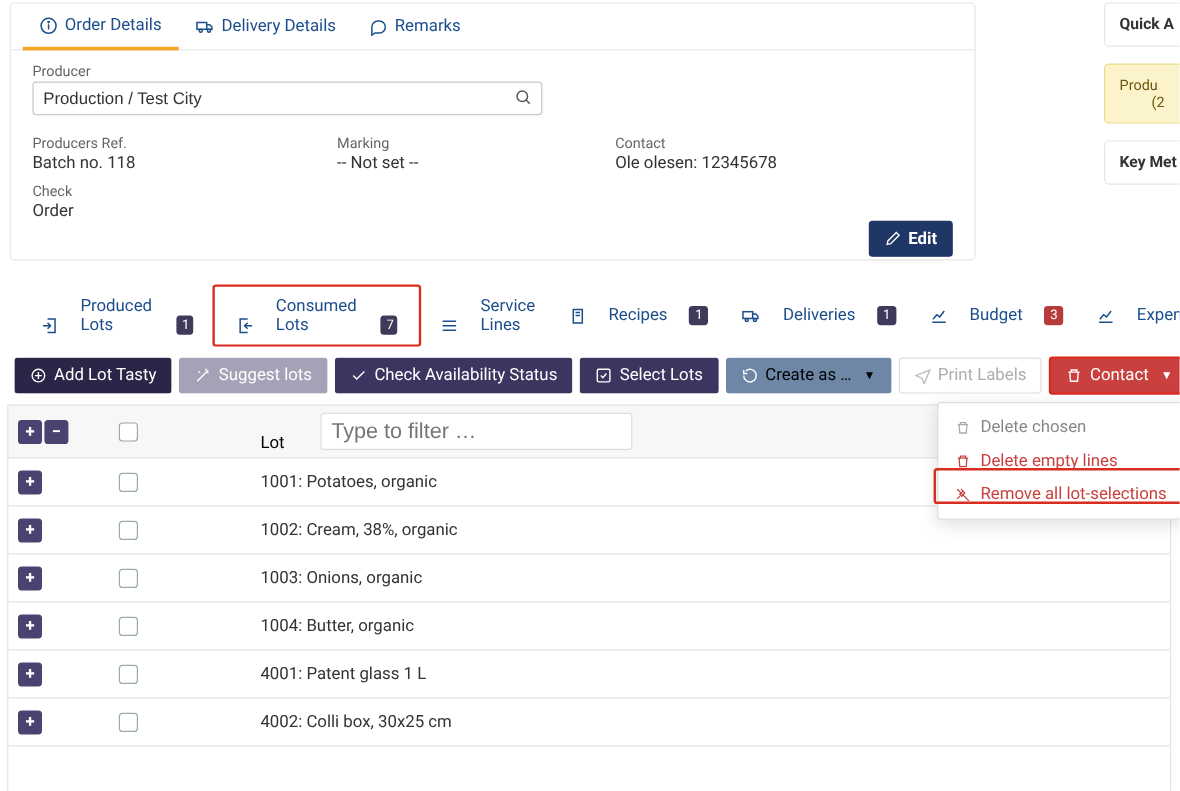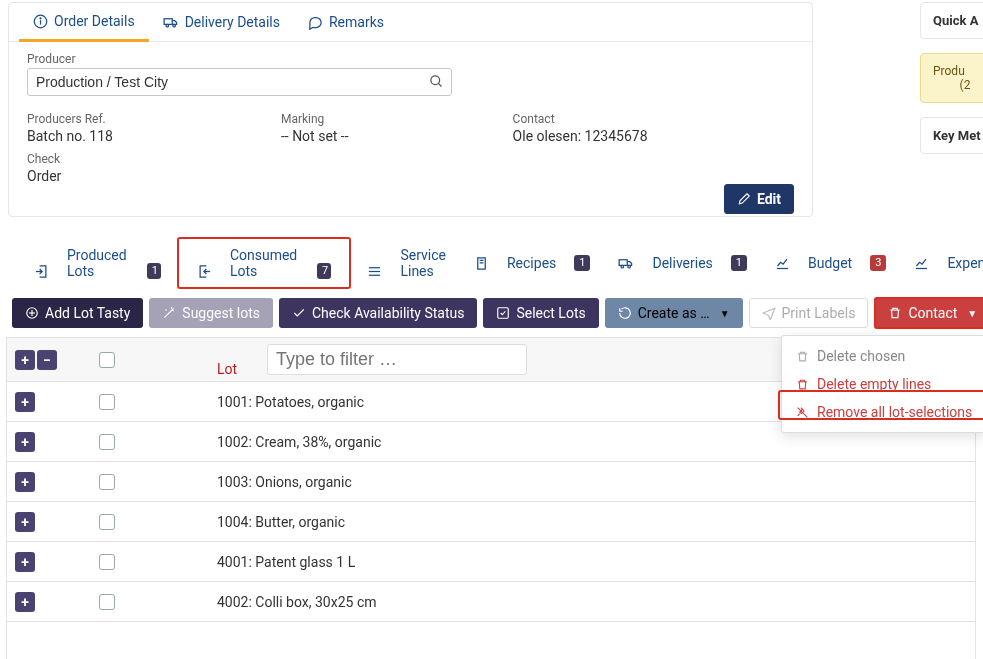--- a/index.html
+++ b/index.html
@@ -157,21 +157,21 @@
   .th-expand {
     display:flex; gap:0;
   }
   .sqbtn {
     width:20px; height:20px; display:flex; align-items:center; justify-content:center;
     background:#4a4270; color:#fff; font-weight:bold; font-size:14px;
     border-radius:3px; cursor:pointer;
   }
   .sqbtn + .sqbtn { margin-left:2px; }
   .th-check { width: 80px; display:flex; justify-content:center; }
-  .th-lot { width: 40px; font-weight: normal; color:#b91c1c;margin-top:19px; }
+  .th-lot { width: 40px; font-weight: normal; color:#000000;margin-top:19px; }
   .filter-input {
     border:1px solid #ddd; border-radius:3px; padding:4px 8px; font-size:18px;
     color:#999; flex:0 0 260px;
   }
   .trow {
     display:flex; align-items:center;
     border:1px solid #e3e3e3; border-top:none;
     padding: 6px 8px; gap:10px;
     min-height: 40px;
   }

